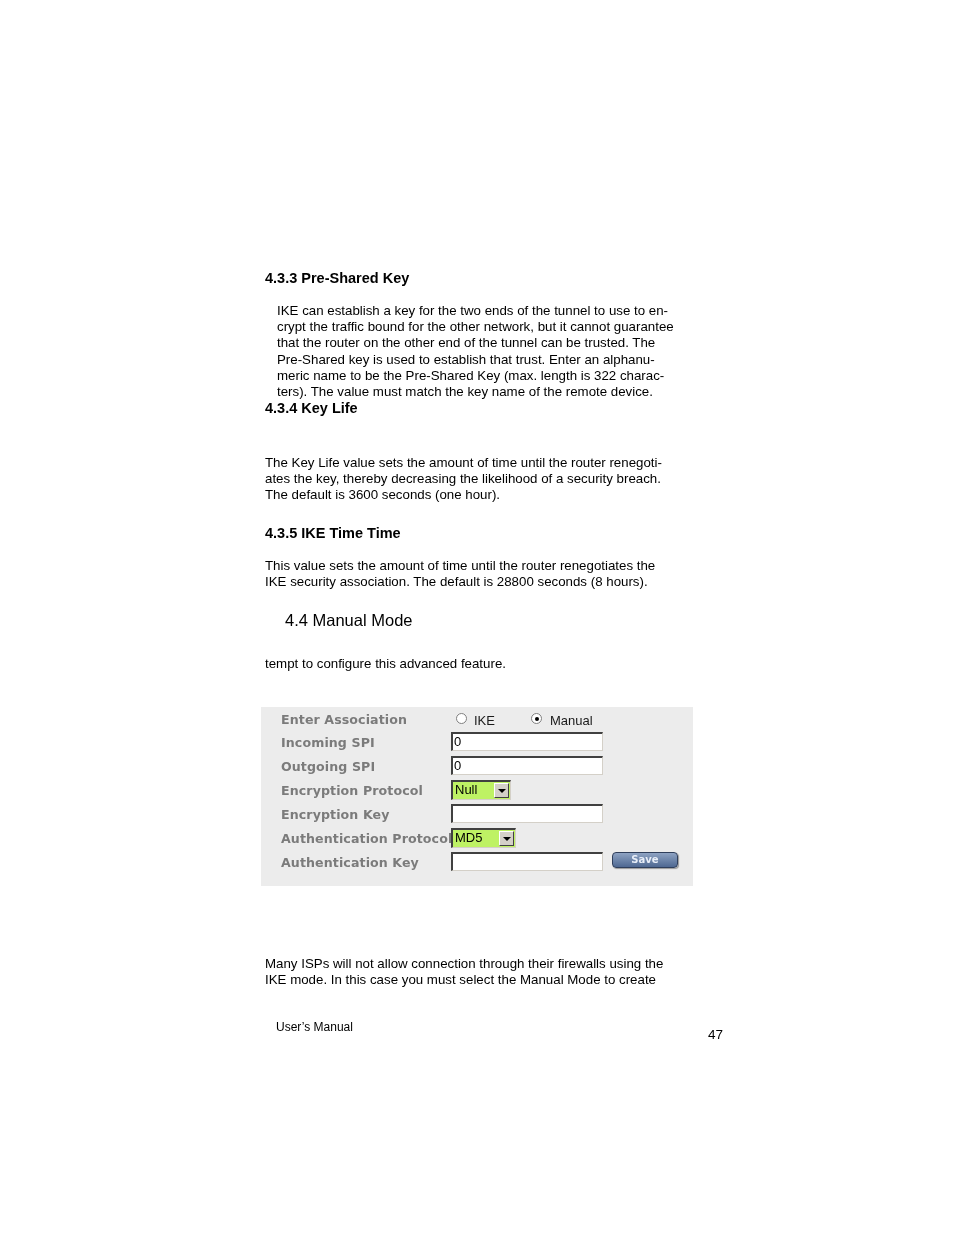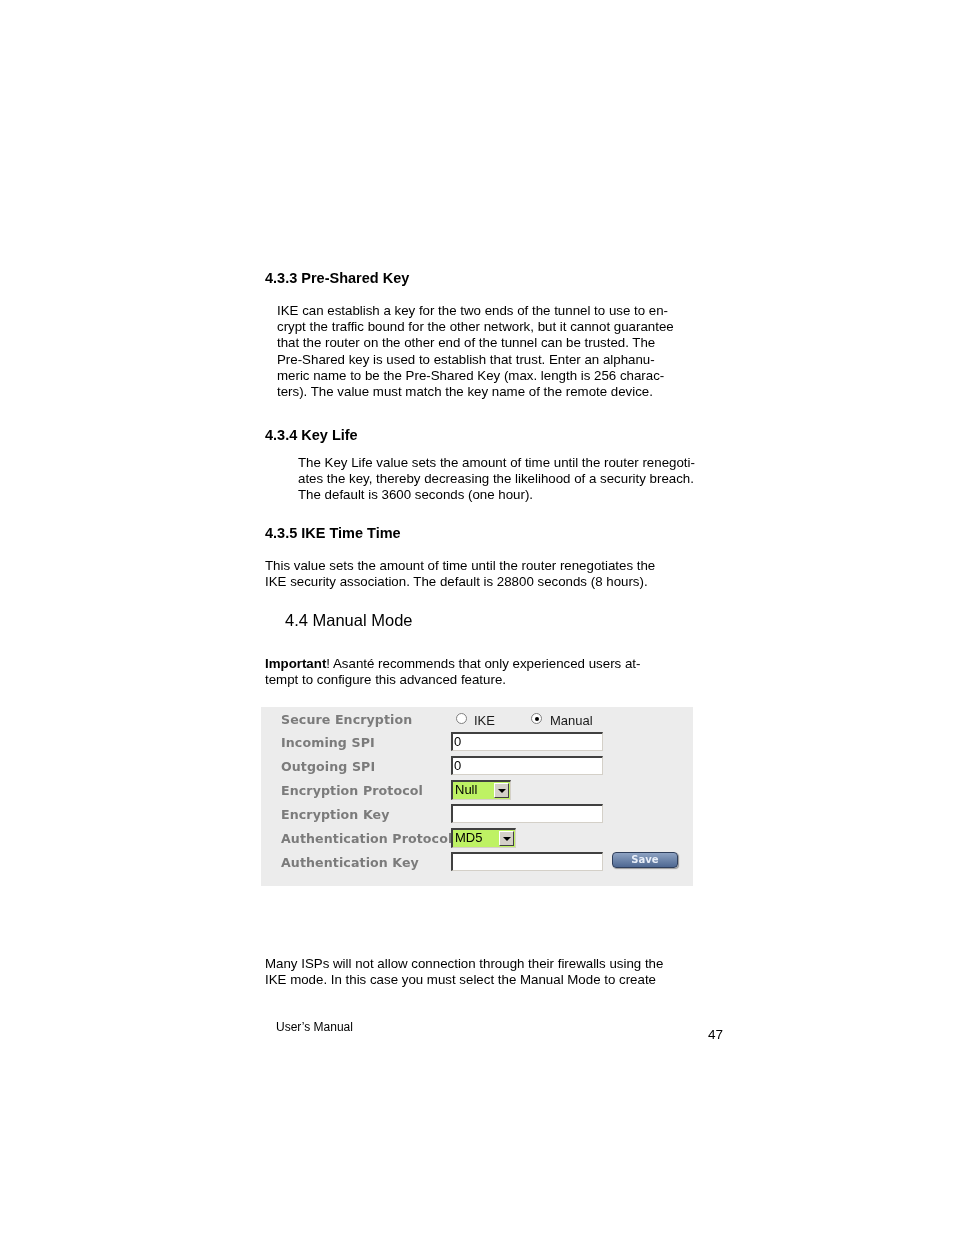--- a/index.html
+++ b/index.html
@@ -40,45 +40,44 @@
   </style>
 </head>
 <body>
 
 <div class="abs h3" style="top:270px;">4.3.3 Pre-Shared Key</div>
 <div class="abs para" style="top:303px;margin-left:12px;">
   <p>IKE can establish a key for the two ends of the tunnel to use to en-</p>
   <p>crypt the traffic bound for the other network, but it cannot guarantee</p>
   <p>that the router on the other end of the tunnel can be trusted. The</p>
   <p>Pre-Shared key is used to establish that trust. Enter an alphanu-</p>
-  <p>meric name to be the Pre-Shared Key (max. length is 256 charac-</p>
+  <p>meric name to be the Pre-Shared Key (max. length is 322 charac-</p>
   <p>ters). The value must match the key name of the remote device.</p>
 </div>
 
-<div class="abs h3" style="top:427px;text-align:right;">4.3.4 Key Life</div>
-<div class="abs para" style="top:455px;margin-left:33px;">
+<div class="abs h3" style="top:400px;text-align:right;">4.3.4 Key Life</div>
+<div class="abs para" style="top:455px;">
   <p>The Key Life value sets the amount of time until the router renegoti-</p>
   <p>ates the key, thereby decreasing the likelihood of a security breach.</p>
   <p>The default is 3600 seconds (one hour).</p>
 </div>
 
 <div class="abs h3" style="top:525px;">4.3.5 IKE Time Time</div>
 <div class="abs para" style="top:558px;">
   <p>This value sets the amount of time until the router renegotiates the</p>
   <p>IKE security association. The default is 28800 seconds (8 hours).</p>
 </div>
 
 <div class="abs h2" style="top:611px;">4.4 Manual Mode</div>
 <div class="abs para" style="top:656px;">
-  <p><b>Important</b><span>! Asanté recommends that only experienced users at-</span></p>
   <p>tempt to configure this advanced feature.</p>
 </div>
 
 <div class="abs panel">
-  <div class="lbl" style="top:5px;">Secure Encryption</div>
+  <div class="lbl" style="top:5px;">Enter Association</div>
   <div class="radio" style="left:195px; top:6px;"></div>
   <div class="rlabel" style="left:213px; top:6px;text-align:right;">IKE</div>
   <div class="radio checked" style="left:270px; top:6px;"></div>
   <div class="rlabel" style="left:289px; top:6px;">Manual</div>
 
   <div class="lbl" style="top:28px;">Incoming SPI</div>
   <div class="tin" style="top:25px;">0</div>
 
   <div class="lbl" style="top:52px;">Outgoing SPI</div>
   <div class="tin" style="top:49px;">0</div>

